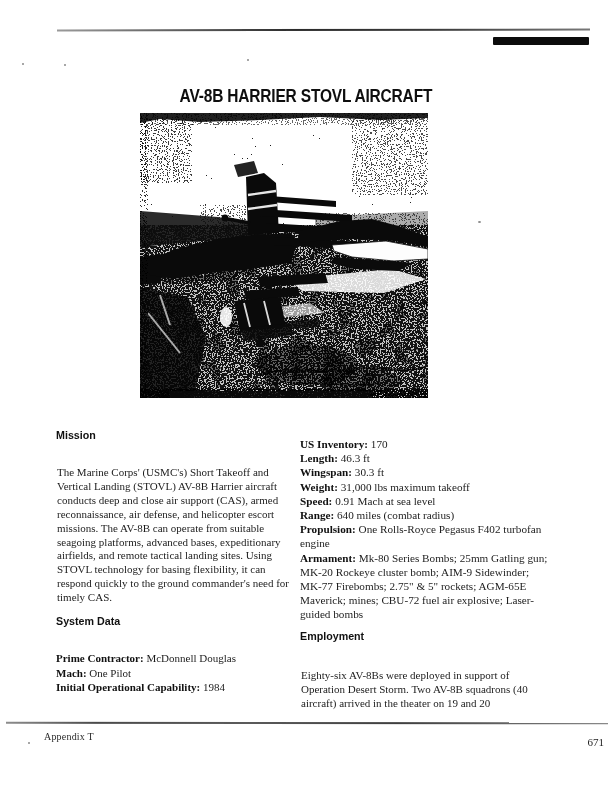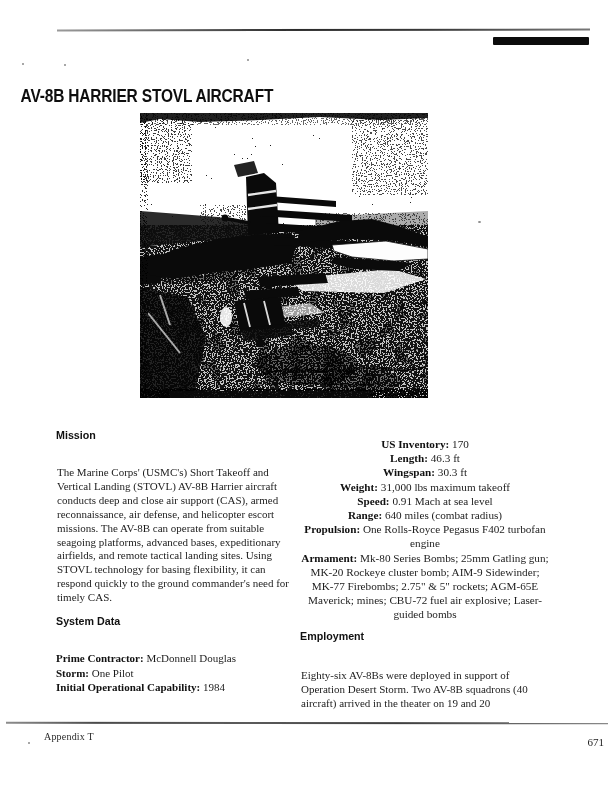--- a/index.html
+++ b/index.html
@@ -8,42 +8,42 @@
        -webkit-font-smoothing:antialiased;}
   .page{position:absolute;inset:0;background:#fff;}
 
   
   .top-rule{position:absolute;left:57px;top:29px;width:533px;height:2px;
     background:linear-gradient(to right,#9a9a9a 0%,#6a6a6a 18%,#2b2b2b 45%,#3a3a3a 70%,#777 100%);
     transform:rotate(-0.1deg);}
   .top-bar{position:absolute;left:493px;top:37px;width:96px;height:8px;background:#0c0c0c;border-radius:1px;}
 
   
-  .title-wrap{position:absolute;left:0;top:87px;width:612px;display:flex;}
+  .title-wrap{position:absolute;left:0;top:87px;width:612px;display:flex;justify-content:center;}
   .title{margin:0;font-family:"Liberation Sans", sans-serif;font-weight:700;font-size:18px;
          line-height:19px;letter-spacing:-0.2px;color:#0e0e0e;transform:scaleX(0.86);white-space:nowrap;}
 
   
   .photo{position:absolute;left:140px;top:113px;width:288px;height:285px;margin:0;}
   .photo svg{display:block;width:288px;height:285px;}
 
   
   .col{position:absolute;}
   .col-left{left:56px;top:428px;width:234px;}
   .col-right{left:300px;top:437px;width:250px;}
 
   .heading{margin:0;font-family:"Liberation Sans", sans-serif;font-weight:700;font-size:11.5px;
            line-height:14px;color:#111;transform:scaleX(0.93);transform-origin:0 50%;letter-spacing:0;}
   .body-text{margin:1px;font-size:11px;line-height:13.9px;color:#1c1c1c;}
   .mission-body{margin-top:24px;}
   .sysdata-heading{margin-top:9px;}
   .kv-list{margin-top:23px;}
   .kv{margin:0;font-size:11px;line-height:14.7px;color:#1c1c1c;}
   .kv b{font-weight:700;color:#111;}
-  .specs{margin-top:0;text-align:center;}
+  .specs{margin-top:0;}
   .specs .kv{font-size:11.2px;line-height:14.2px;}
   .employment-heading{margin-top:7px;}
   .employment-body{margin-top:25px;font-size:11px;line-height:14.2px;}
 
   
   .footer-rule{position:absolute;left:6px;top:722px;width:602px;height:2px;
     background:linear-gradient(to right,#8d8d8d 0%,#4a4a4a 15%,#5b5b5b 40%,#3f3f3f 65%,#6c6c6c 88%,#8a8a8a 100%);
     transform:rotate(0.05deg);}
   .footer-left{position:absolute;left:44px;top:731px;font-size:10px;color:#2a2a2a;letter-spacing:0.2px;}
   .footer-page{position:absolute;right:8px;top:736px;font-size:11px;color:#1f1f1f;}
@@ -164,21 +164,21 @@
     </svg>
   </figure>
 
   <section class="col col-left">
     <h2 class="heading">Mission</h2>
     <p class="body-text mission-body">The Marine Corps' (USMC's) Short Takeoff and Vertical Landing (STOVL) AV-8B Harrier aircraft conducts deep and close air support (CAS), armed reconnaissance, air defense, and helicopter escort missions. The AV-8B can operate from suitable seagoing platforms, advanced bases, expeditionary airfields, and remote tactical landing sites. Using STOVL technology for basing flexibility, it can respond quickly to the ground commander's need for timely CAS.</p>
 
     <h2 class="heading sysdata-heading">System Data</h2>
     <div class="kv-list">
       <p class="kv"><b>Prime Contractor:</b> <span>McDonnell Douglas</span></p>
-      <p class="kv"><b>Storm:</b> <span>One Pilot</span></p>
+      <p class="kv"><b>Mach:</b> <span>One Pilot</span></p>
       <p class="kv"><b>Initial Operational Capability:</b> <span>1984</span></p>
     </div>
   </section>
 
   <section class="col col-right">
     <div class="kv-list specs">
       <p class="kv"><b>US Inventory:</b> <span>170</span></p>
       <p class="kv"><b>Length:</b> <span>46.3 ft</span></p>
       <p class="kv"><b>Wingspan:</b> <span>30.3 ft</span></p>
       <p class="kv"><b>Weight:</b> <span>31,000 lbs maximum takeoff</span></p>

